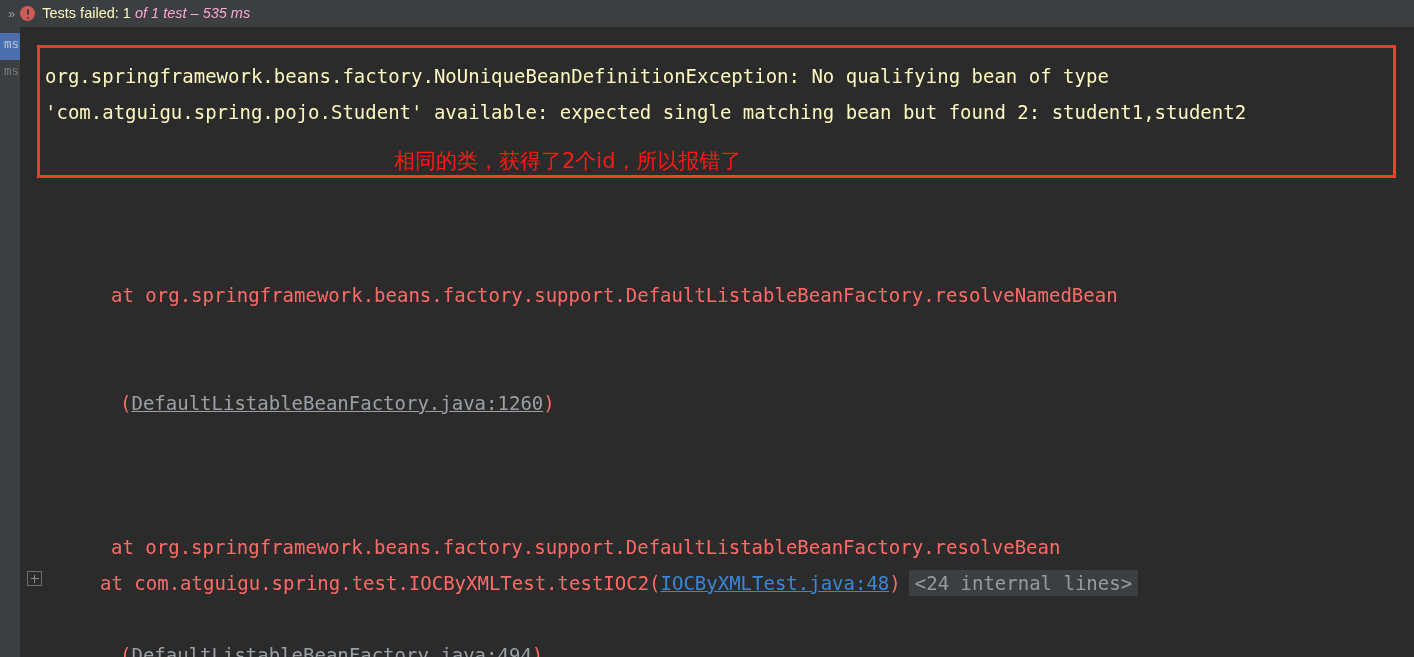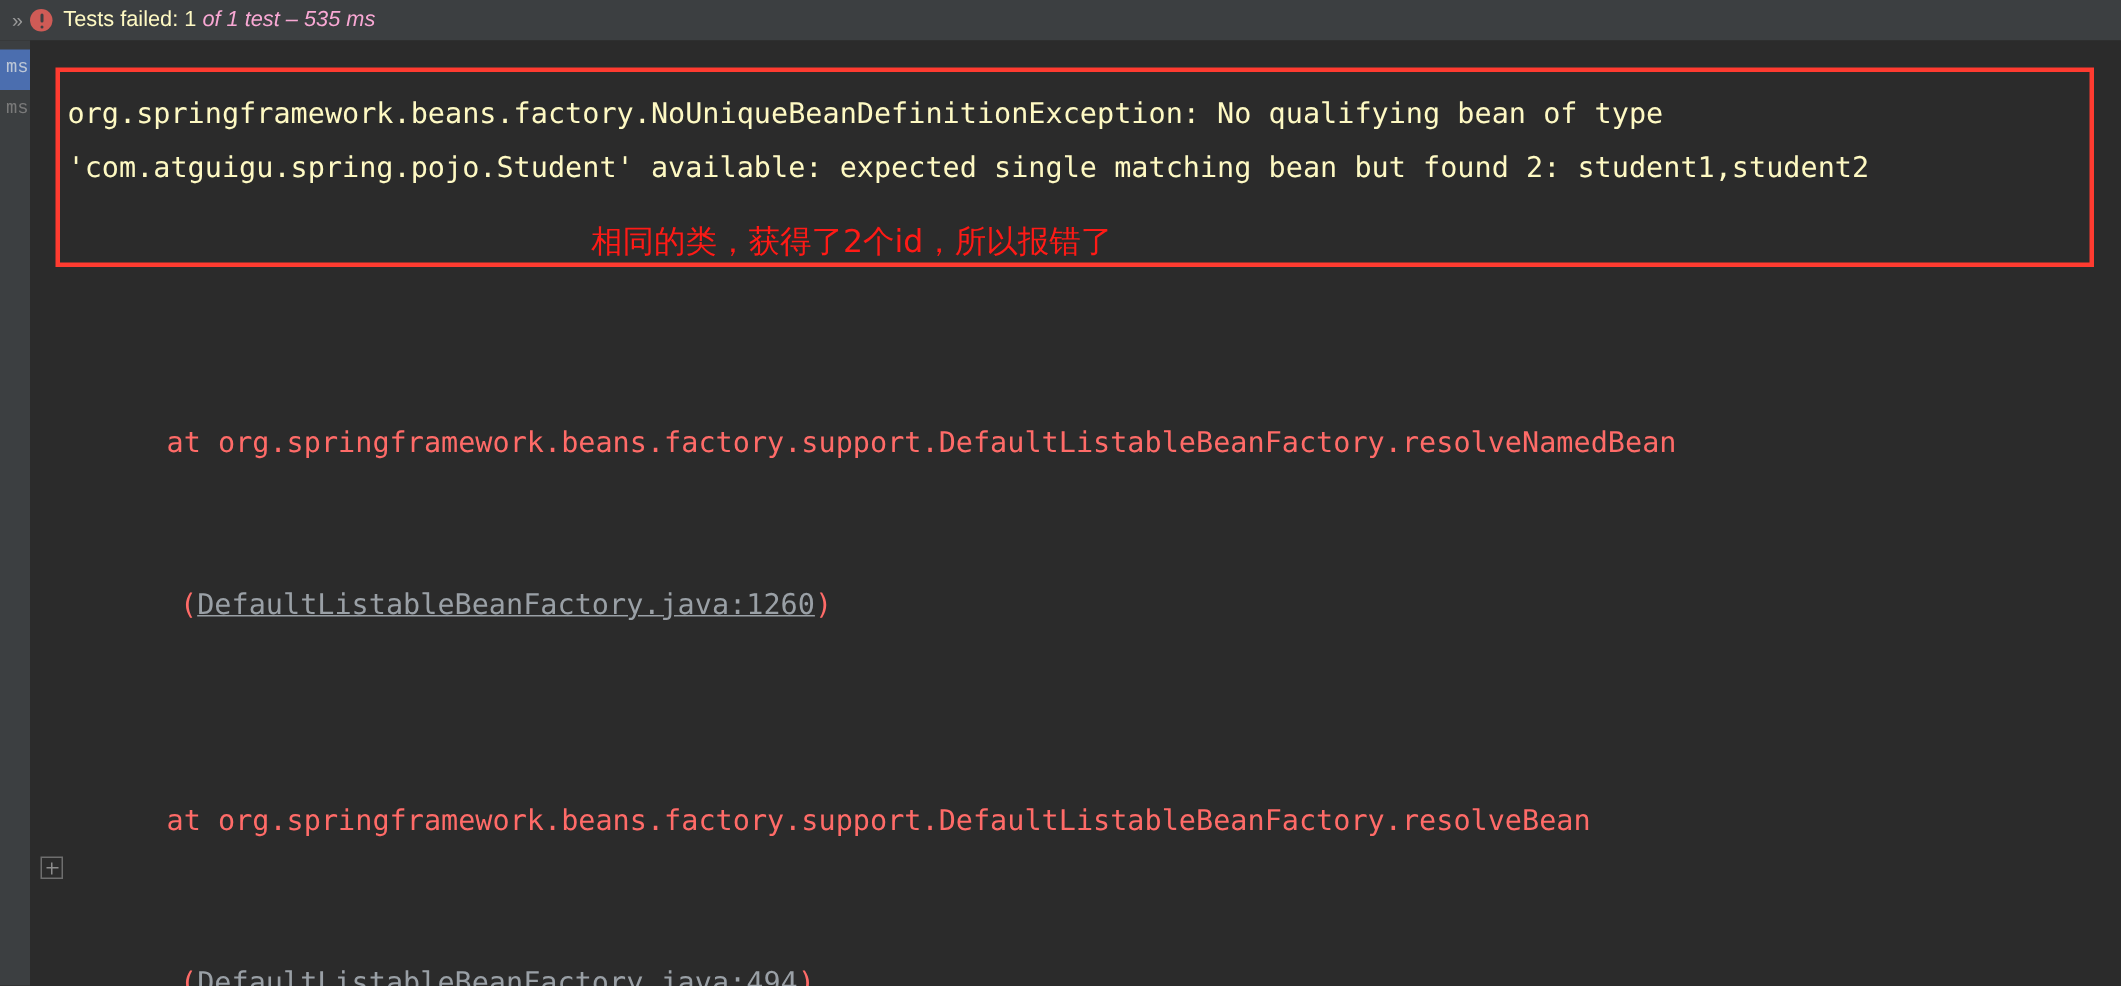--- a/index.html
+++ b/index.html
@@ -231,14 +231,15 @@
     
     
 
     
     
 
     
     
   </div>
 
+  <div id="last-frame"><span>at com.atguigu.spring.test.IOCByXMLTest.testIOC2(</span><span class="file-link-blue">IOCByXMLTest.java:48</span><span class="paren">)</span><span id="internal-lines">&lt;24 internal lines&gt;</span></div>
 
 </div>
 
 </body></html>

